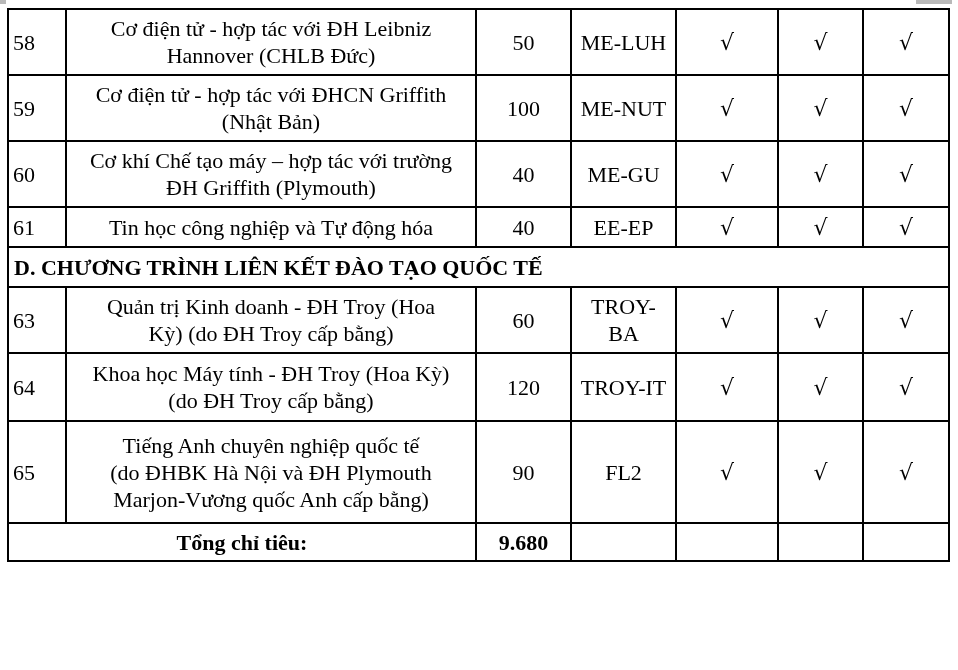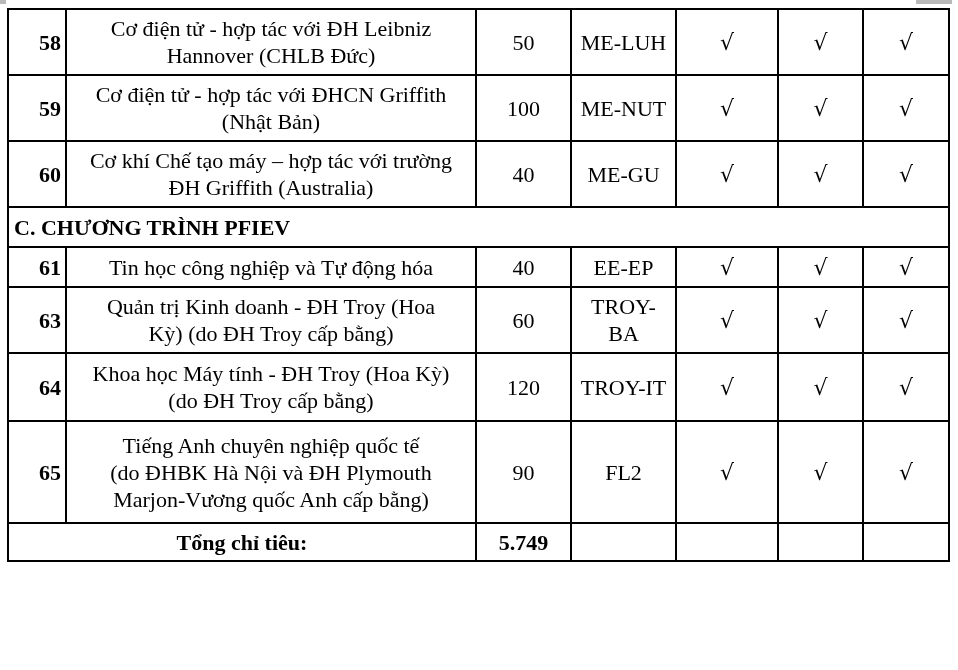--- a/index.html
+++ b/index.html
@@ -35,21 +35,21 @@
       table-layout: fixed;
       width: 941px;
     }
     table.admissions td {
       border: 2px solid #000;
       font-size: 22px;
       line-height: 27px;
       padding: 0 4px;
       vertical-align: middle;
     }
-    td.c-stt { text-align: right; padding: 0; font-weight: bold; }
+    td.c-stt { text-align: left; padding: 0; }
     td.c-name { text-align: center; padding: 0 4px 0 3px; }
     td.c-quota { text-align: center; margin-left: 12px; }
     td.c-code { text-align: center; padding: 0 2px; margin-top: 11px; }
     td.c-check { text-align: center; font-family: "DejaVu Serif", serif; font-size: 20px; }
     tr.section td {
       font-weight: bold;
       font-size: 22px;
       padding-left: 5px;
     }
     tr.total td { font-weight: bold; font-family: Liberation Serif, serif; }
@@ -105,44 +105,44 @@
     <td class="c-code">ME-NUT</td>
     <td class="c-check">√</td>
     <td class="c-check">√</td>
     <td class="c-check">√</td>
   </tr>
 
   <tr class="h68">
     <td class="c-stt">60</td>
     <td class="c-name">
       <div>Cơ khí Chế tạo máy – hợp tác với trường</div>
-      <div>ĐH Griffith (Australia)</div>
+      <div>ĐH Griffith (Plymouth)</div>
     </td>
     <td class="c-quota">40</td>
     <td class="c-code">ME-GU</td>
     <td class="c-check">√</td>
     <td class="c-check">√</td>
     <td class="c-check">√</td>
   </tr>
 
-  <tr class="section h42">
-    <td colspan="7">C. CHƯƠNG TRÌNH PFIEV</td>
-  </tr>
 
   <tr class="h42">
     <td class="c-stt">61</td>
     <td class="c-name">Tin học công nghiệp và Tự động hóa</td>
     <td class="c-quota">40</td>
     <td class="c-code">EE-EP</td>
     <td class="c-check">√</td>
     <td class="c-check">√</td>
     <td class="c-check">√</td>
   </tr>
 
 
+  <tr class="section h42">
+    <td colspan="7">D. CHƯƠNG TRÌNH LIÊN KẾT ĐÀO TẠO QUỐC TẾ</td>
+  </tr>
 
   <tr class="h68">
     <td class="c-stt">63</td>
     <td class="c-name">
       <div>Quản trị Kinh doanh - ĐH Troy (Hoa</div>
       <div>Kỳ) (do ĐH Troy cấp bằng)</div>
     </td>
     <td class="c-quota">60</td>
     <td class="c-code">
       <div>TROY-</div>
@@ -175,20 +175,20 @@
     </td>
     <td class="c-quota">90</td>
     <td class="c-code">FL2</td>
     <td class="c-check">√</td>
     <td class="c-check">√</td>
     <td class="c-check">√</td>
   </tr>
 
   <tr class="total h40">
     <td colspan="2" style="text-align:center;">Tổng chỉ tiêu:</td>
-    <td class="c-quota">5.749</td>
+    <td class="c-quota">9.680</td>
     <td></td>
     <td></td>
     <td></td>
     <td></td>
   </tr>
 </tbody>
   </table>
 
 </body></html>

